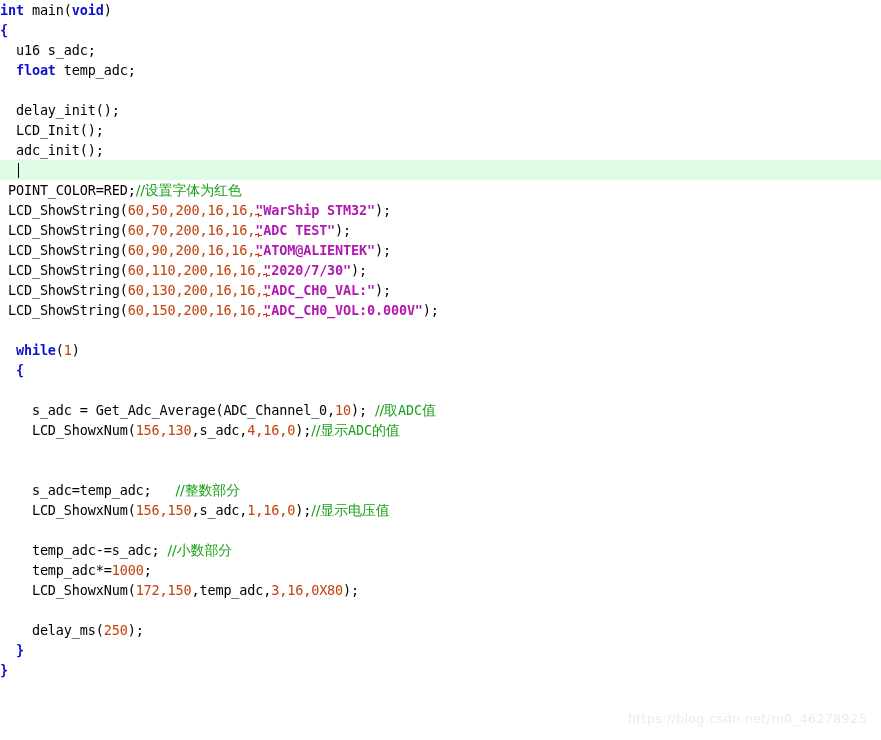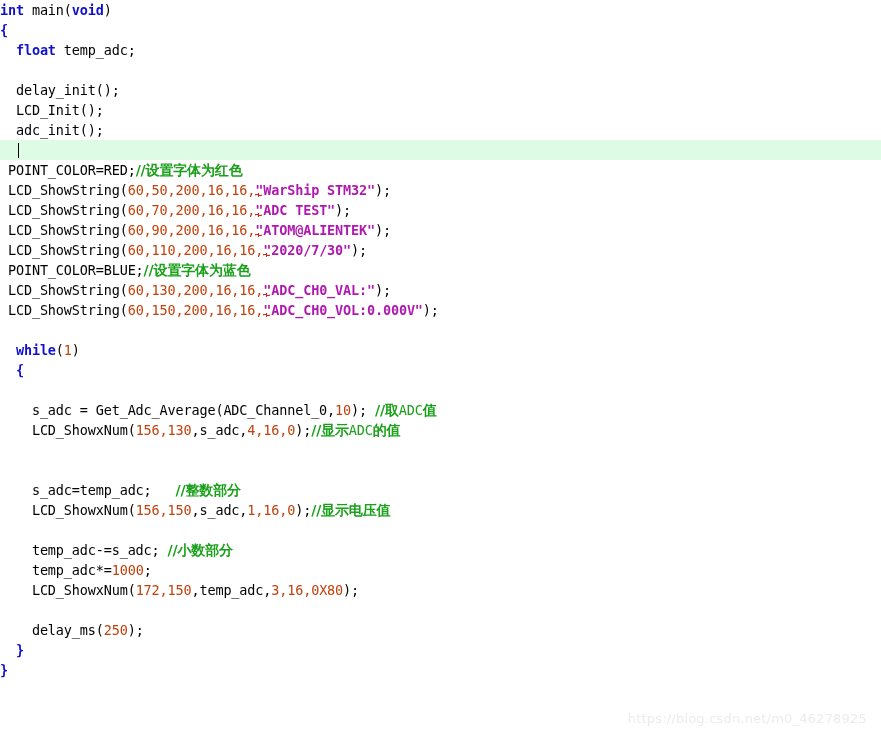--- a/index.html
+++ b/index.html
@@ -52,21 +52,21 @@
   .kw      { color: #1111cc; font-weight: bold; }   
   .num     { color: #c2410c; }                       
   .str     { color: #b019b0; font-weight: bold; }    
   .cmt     { color: #1ba01b; }                       
   .brace   { color: #1111cc; font-weight: bold; }    
   .plain   { color: #000000; }
 
   
   .cn {
     font-family: "DejaVu Sans", sans-serif;
-    font-weight: bold;
+    font-weight: normal;
     font-size: 14px;
   }
 
   
   .squig {
     position: relative;
     display: inline-block;
     width: 7px;
     height: 13px;
     vertical-align: -3px;
@@ -99,20 +99,21 @@
 </style>
 </head>
 <body>
 
 <div id="editor">
 
   <div class="line"><span class="kw">int</span><span class="plain"> main(</span><span class="kw">void</span><span class="plain">)</span></div>
 
   <div class="line"><span class="brace">{</span></div>
 
+  <div class="line"><span class="plain">  u16 s_adc;</span></div>
 
   <div class="line"><span class="kw">  float</span><span class="plain"> temp_adc;</span></div>
 
   <div class="line"></div>
 
   <div class="line"><span class="plain">  delay_init();</span></div>
 
   <div class="line"><span class="plain">  LCD_Init();</span></div>
 
   <div class="line"><span class="plain">  adc_init();</span></div>
@@ -123,21 +124,20 @@
 
   <div class="line"><span class="plain"> LCD_ShowString(</span><span class="num">60,50,200,16,16,</span><span class="squig"></span><span class="str">"WarShip STM32"</span><span class="plain">);</span></div>
 
   <div class="line"><span class="plain"> LCD_ShowString(</span><span class="num">60,70,200,16,16,</span><span class="squig"></span><span class="str">"ADC TEST"</span><span class="plain">);</span></div>
 
   <div class="line"><span class="plain"> LCD_ShowString(</span><span class="num">60,90,200,16,16,</span><span class="squig"></span><span class="str">"ATOM@ALIENTEK"</span><span class="plain">);</span></div>
 
   <div class="line"><span class="plain"> LCD_ShowString(</span><span class="num">60,110,200,16,16,</span><span class="squig"></span><span class="str">"2020/7/30"</span><span class="plain">);</span></div>
 
 
-  <div class="line"><span class="plain"> POINT_COLOR=BLUE;</span><span class="cmt cn">//设置字体为蓝色</span></div>
 
   <div class="line"><span class="plain"> LCD_ShowString(</span><span class="num">60,130,200,16,16,</span><span class="squig"></span><span class="str">"ADC_CH0_VAL:"</span><span class="plain">);</span></div>
 
   <div class="line"><span class="plain"> LCD_ShowString(</span><span class="num">60,150,200,16,16,</span><span class="squig"></span><span class="str">"ADC_CH0_VOL:0.000V"</span><span class="plain">);</span></div>
 
   <div class="line"></div>
 
   <div class="line"><span class="kw">  while</span><span class="plain">(</span><span class="num">1</span><span class="plain">)</span></div>
 
   <div class="line"><span class="brace">  {</span></div>

